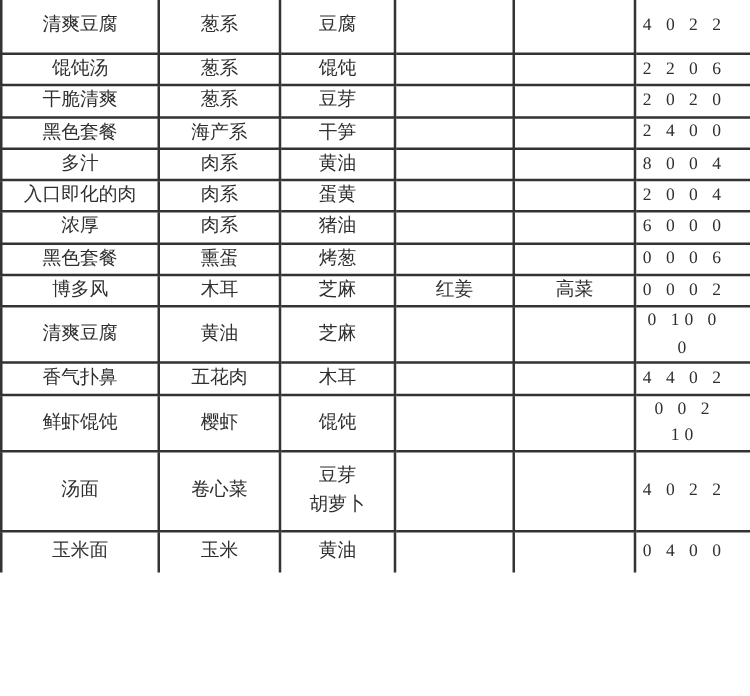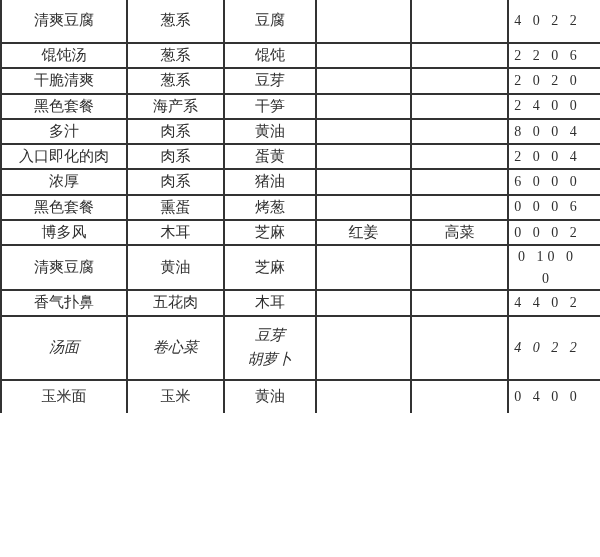--- a/index.html
+++ b/index.html
@@ -25,21 +25,21 @@
     vertical-align: middle;
     color: #2f2f2f;
     font-size: 15px;
     line-height: 1.55;
     white-space: pre-line;
     padding: 0 2px;
     overflow: hidden;
   }
   table.recipe-table tr { height: 22px; }
   table.recipe-table tr:first-child { height: 44px; }
-  table.recipe-table tr.tall { height: 64px; font-style: italic; }
+  table.recipe-table tr.tall { height: 64px; }
   table.recipe-table tr:last-child { height: 33px; }
   table.recipe-table tr:last-child td { border-bottom: none; } 
   table.recipe-table td.stats {
     letter-spacing: 4px;
     font-size: 14px;
     padding-right: 16px;
   }
 </style>
 </head>
 <body>
@@ -135,20 +135,28 @@
         <td class="stats">0 10 0 0</td>
       </tr>
       <tr>
         <td>香气扑鼻</td>
         <td>五花肉</td>
         <td>木耳</td>
         <td></td>
         <td></td>
         <td class="stats">4 4 0 2</td>
       </tr>
+      <tr>
+        <td>鲜虾馄饨</td>
+        <td>樱虾</td>
+        <td>馄饨</td>
+        <td></td>
+        <td></td>
+        <td class="stats">0 0 2 10</td>
+      </tr>
       <tr class="tall">
         <td>汤面</td>
         <td>卷心菜</td>
         <td>豆芽
 胡萝卜</td>
         <td></td>
         <td></td>
         <td class="stats">4 0 2 2</td>
       </tr>
       <tr>

